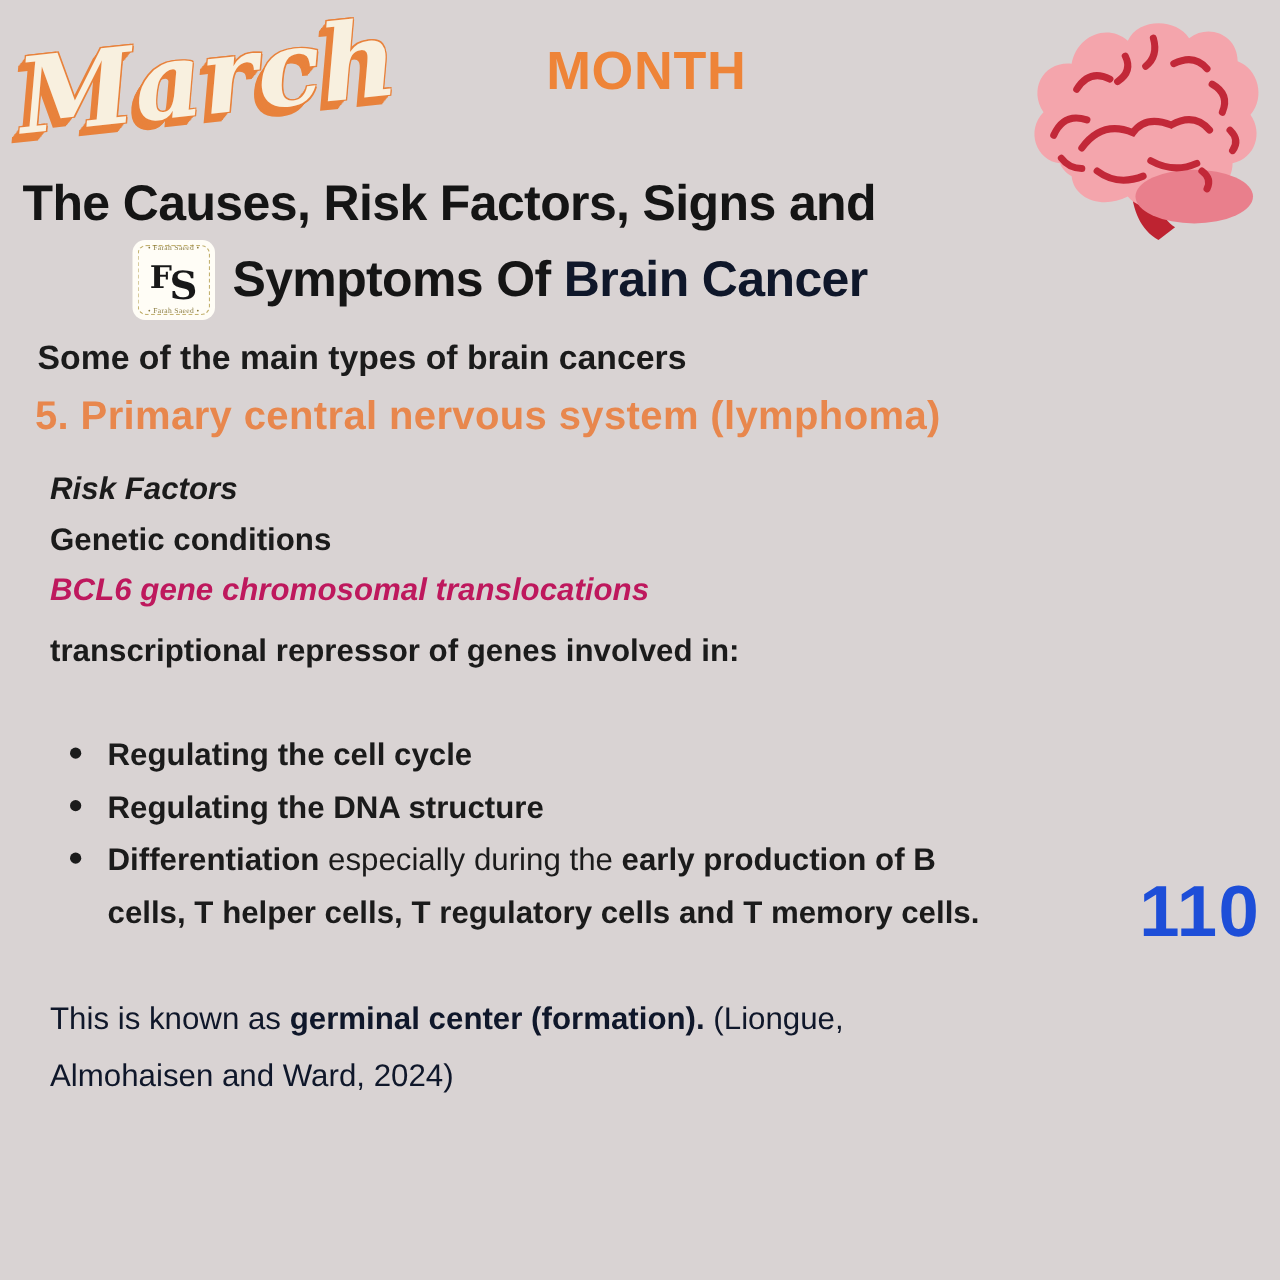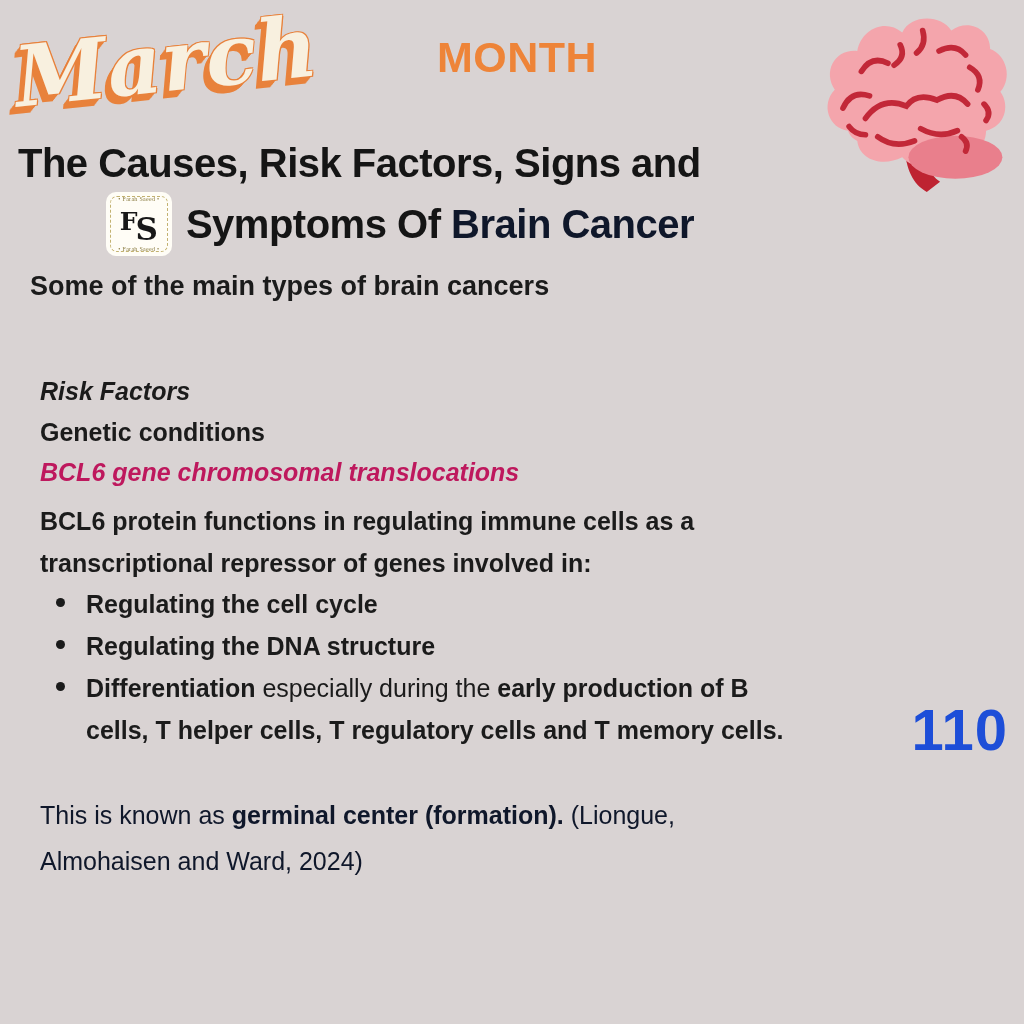--- a/index.html
+++ b/index.html
@@ -115,27 +115,27 @@
       </span>
       <span>
         <span>Symptoms Of</span>
         <span class="red">Brain Cancer</span>
       </span>
     </div>
   </div>
 
   <div class="section-heading">Some of the main types of brain cancers</div>
 
+  <div class="numbered">5. Primary central nervous system (lymphoma)</div>
 
   <div class="risk">Risk Factors</div>
   <div class="genetic">Genetic conditions</div>
   <div class="gene">BCL6 gene chromosomal translocations</div>
 
   <div class="para">
-    <div>BCL6 protein functions in regulating immune cells as a</div>
     <div>transcriptional repressor of genes involved in:</div>
   </div>
 
   <ul class="bullets">
     <li>
       <span class="dot">
           <i></i>
         </span>
       <div class="li-text">Regulating the cell cycle</div>
     </li>

